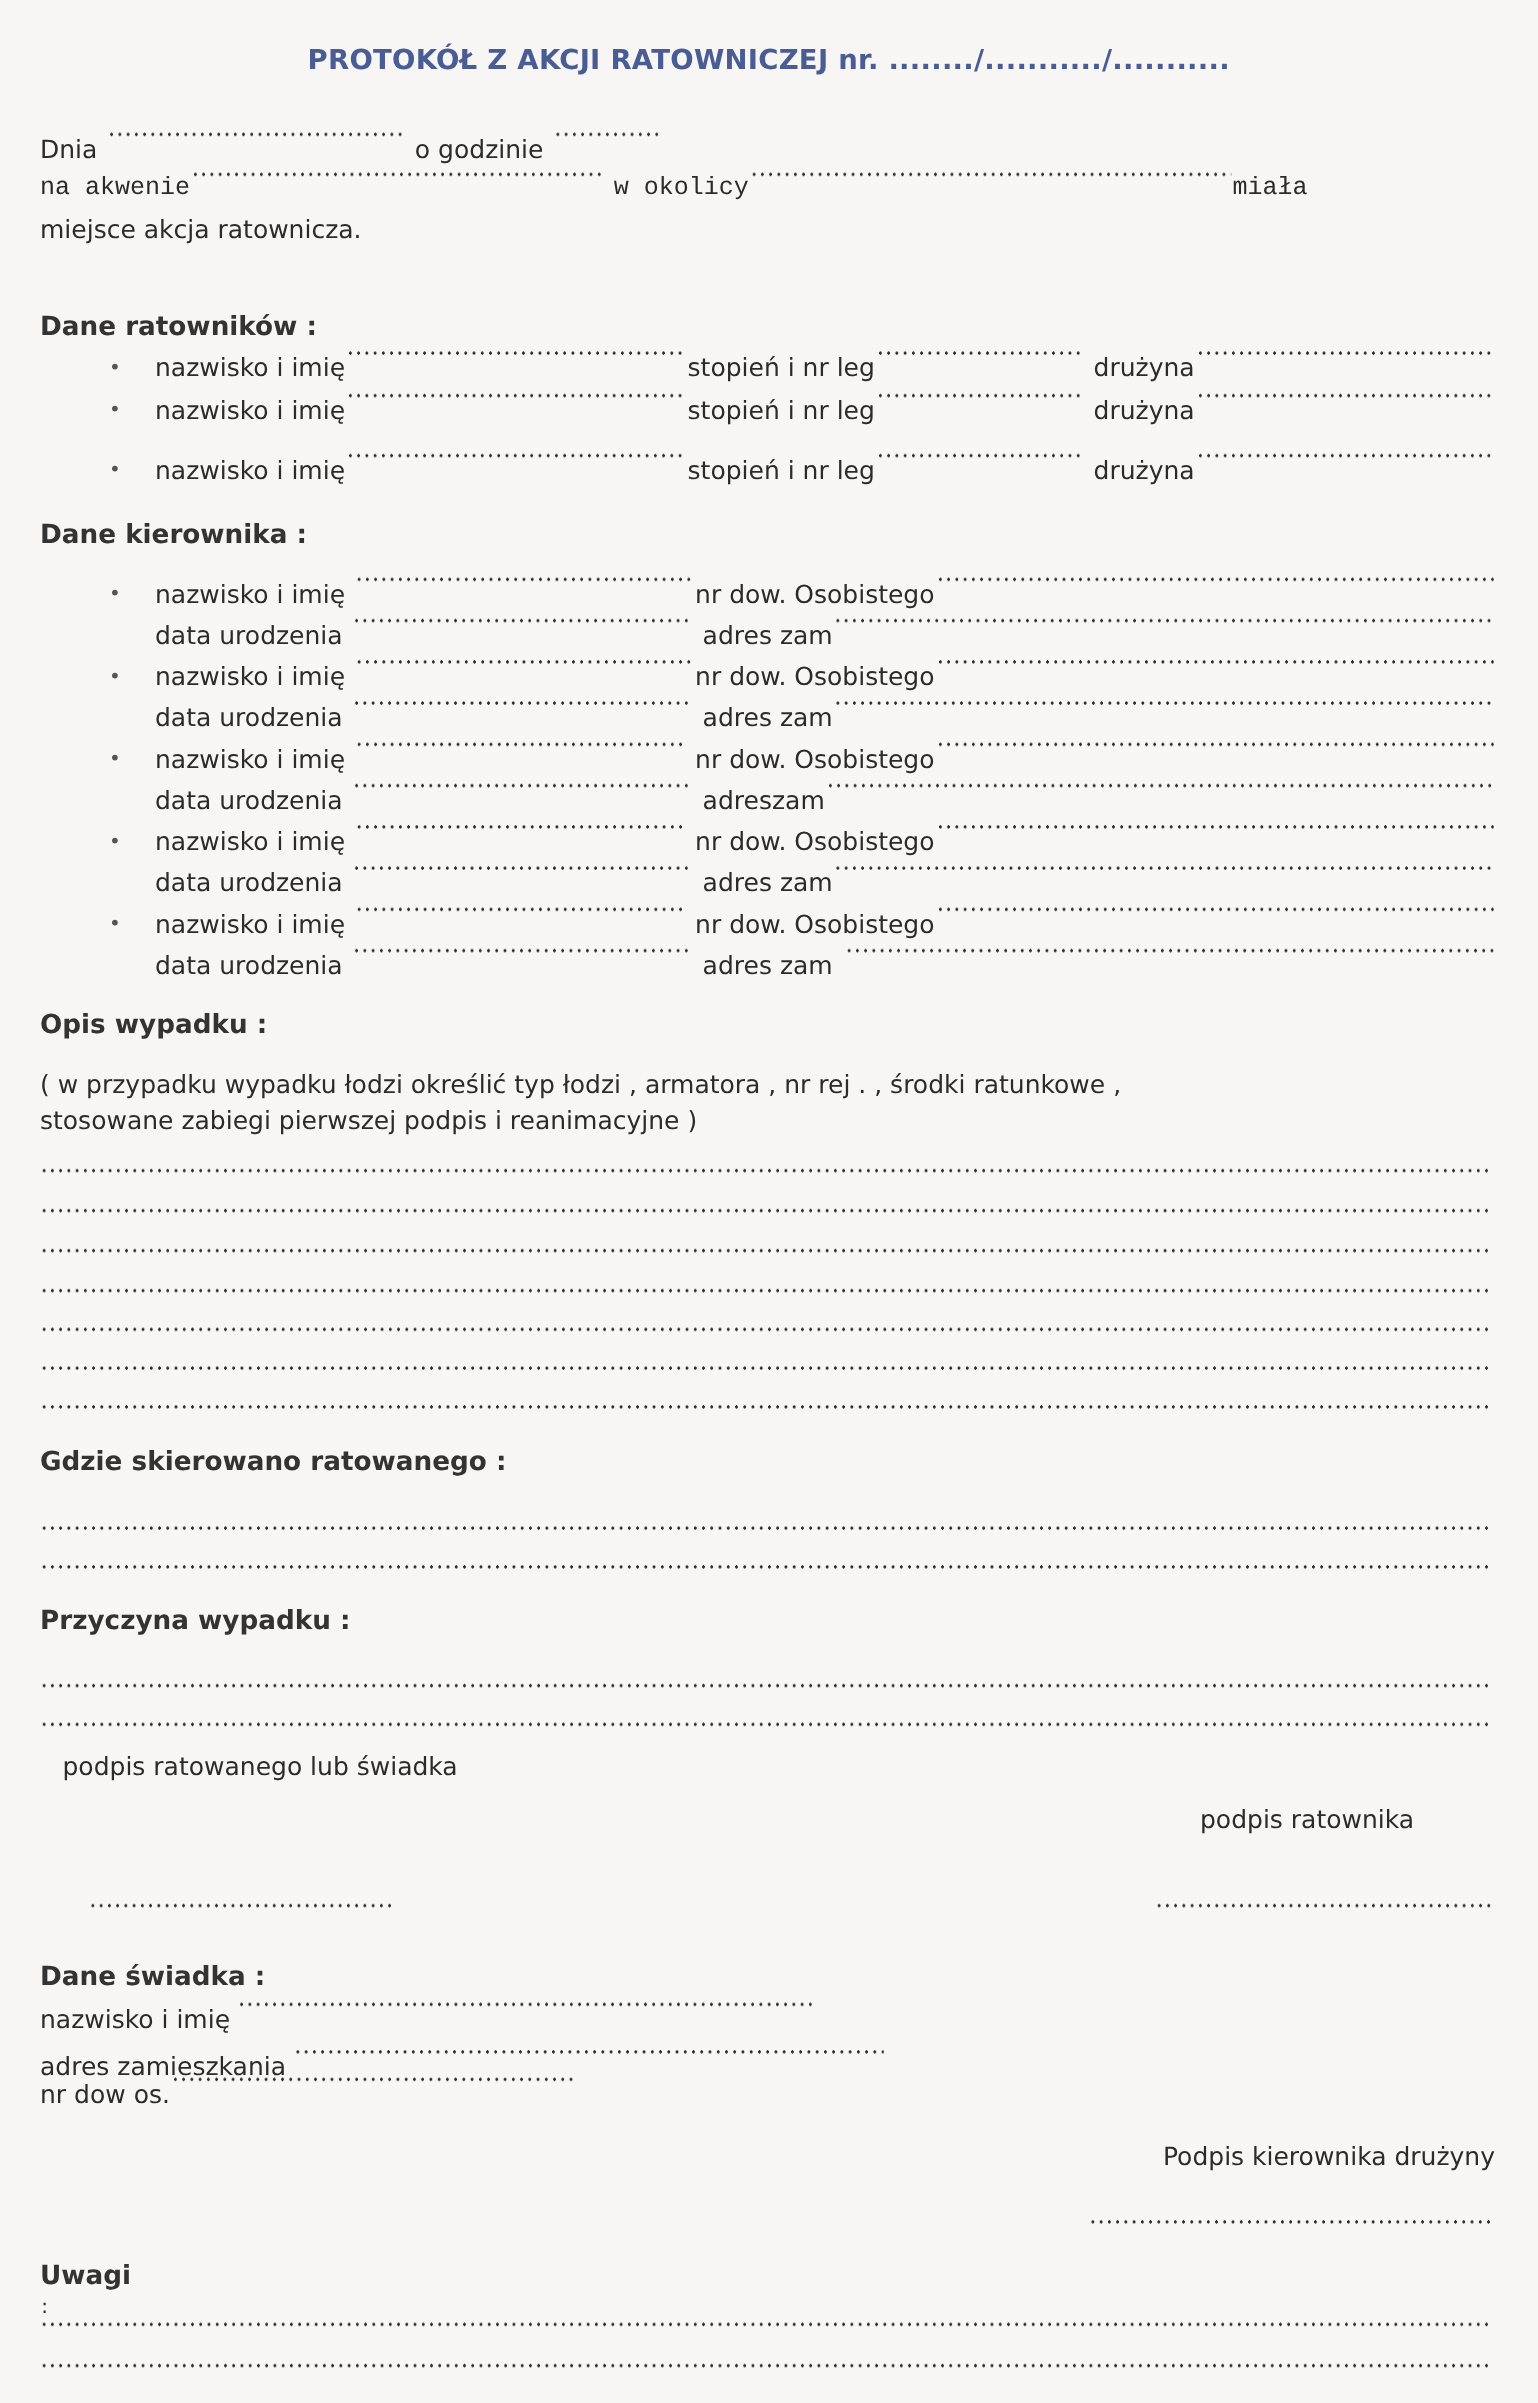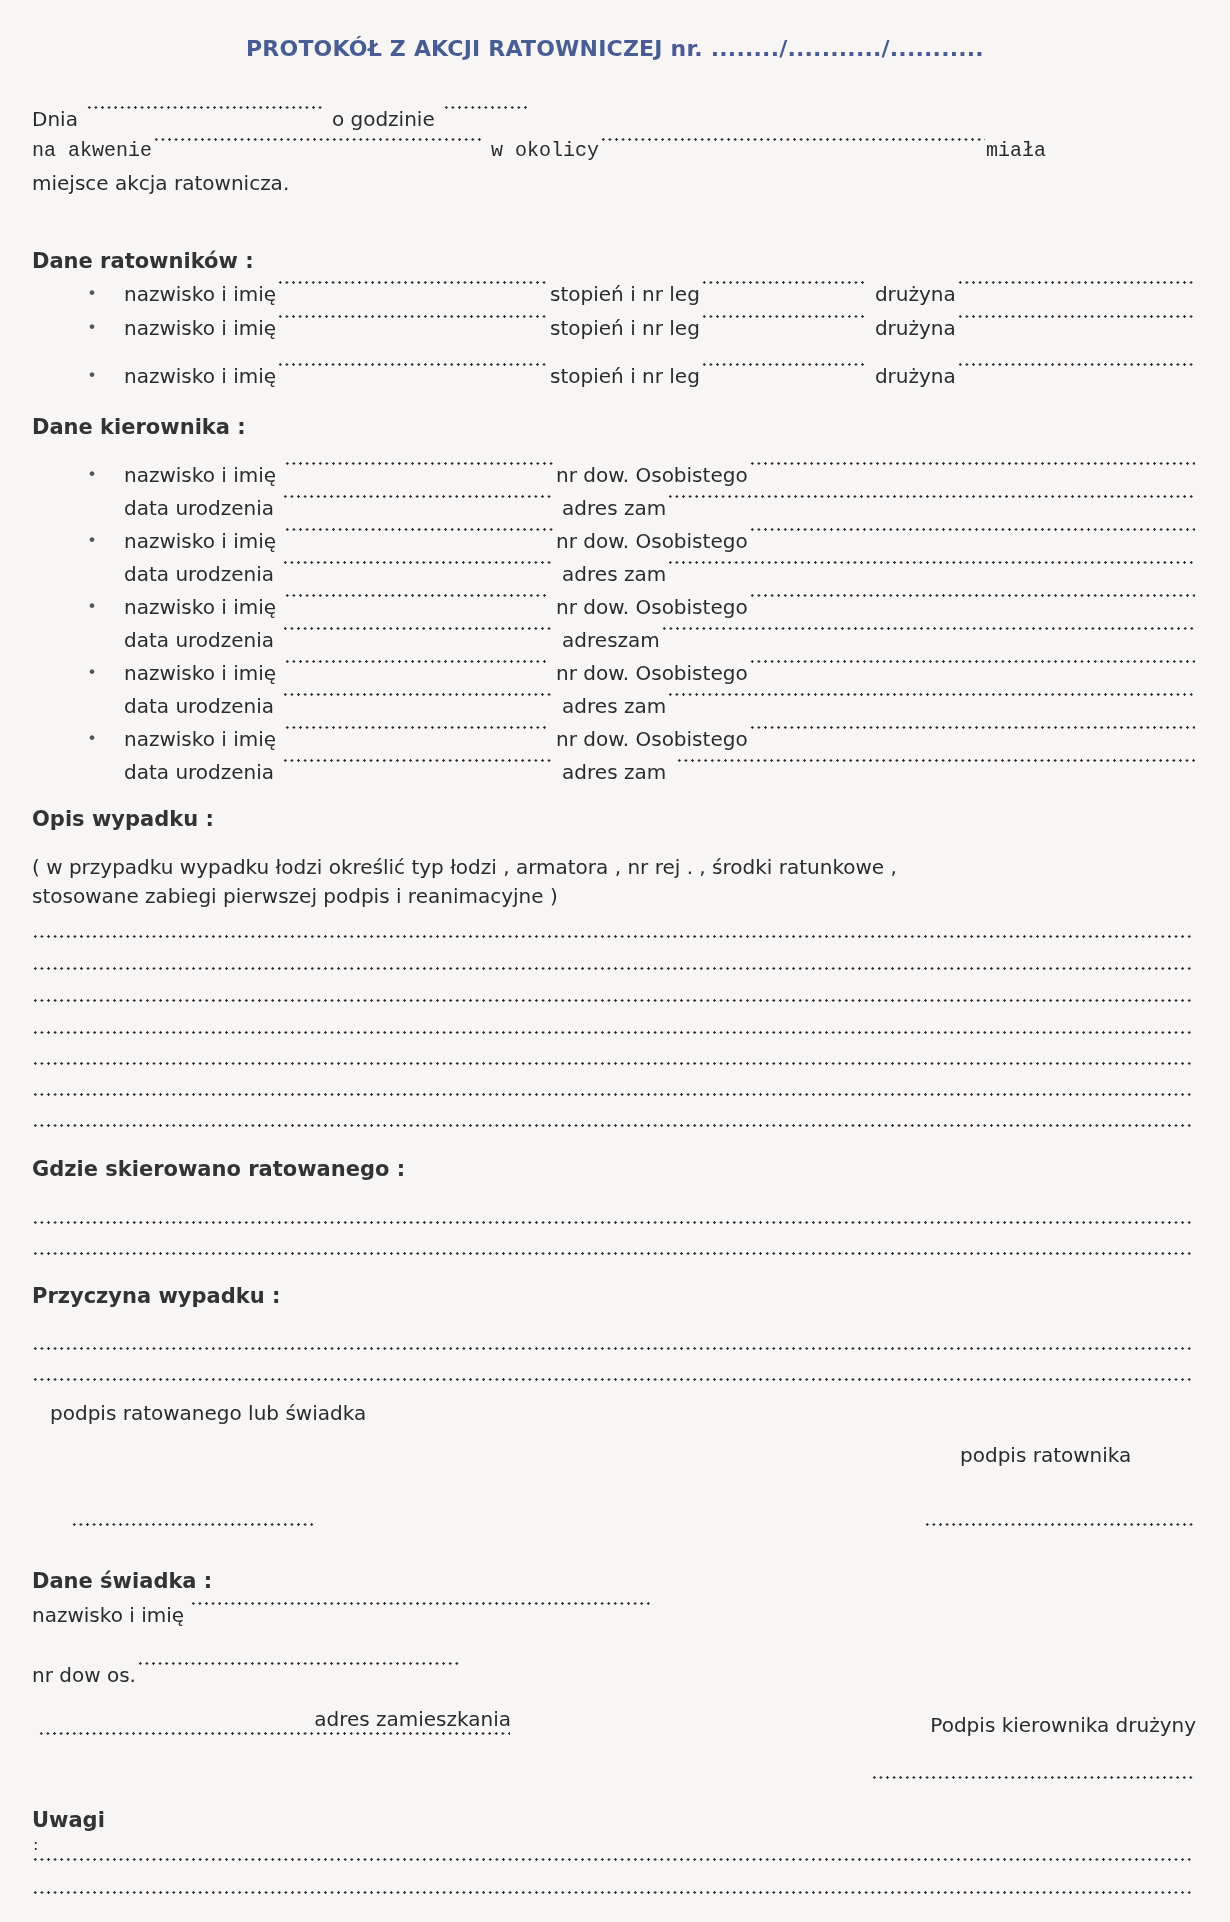--- a/index.html
+++ b/index.html
@@ -184,21 +184,21 @@
 <div class="sig" style="left:32px; top:1400px;margin-left:18px;">podpis ratowanego lub świadka</div>
 <div class="sig" style="left:960px; top:1442px;">podpis ratownika</div>
 <div class="dotline" style="left:71px; width:245px; top:1523px;"></div>
 <div class="dotline" style="left:924px; width:271px; top:1523px;"></div>
 
 <div class="heading" style="top:1568px;">Dane świadka :</div>
 <div class="line" style="top:1602px;">
   <span class="seg">nazwisko i imię</span>
   <span class="dots" style="width:462px;margin-left:6px;"></span>
 </div>
-<div class="line" style="top:1706px;flex-direction:column;">
+<div class="line" style="top:1640px;">
   <span class="seg">adres zamieszkania</span>
   <span class="dots" style="width:472px;margin-left:6px;"></span>
 </div>
 <div class="line" style="top:1662px;">
   <span class="seg">nr dow os.</span>
   <span class="dots" style="width:322px;"></span>
 </div>
 
 <div class="sig" style="right:34px; top:1712px;">Podpis kierownika drużyny</div>
 <div class="dotline" style="left:871px; width:324px; top:1776px;"></div>

